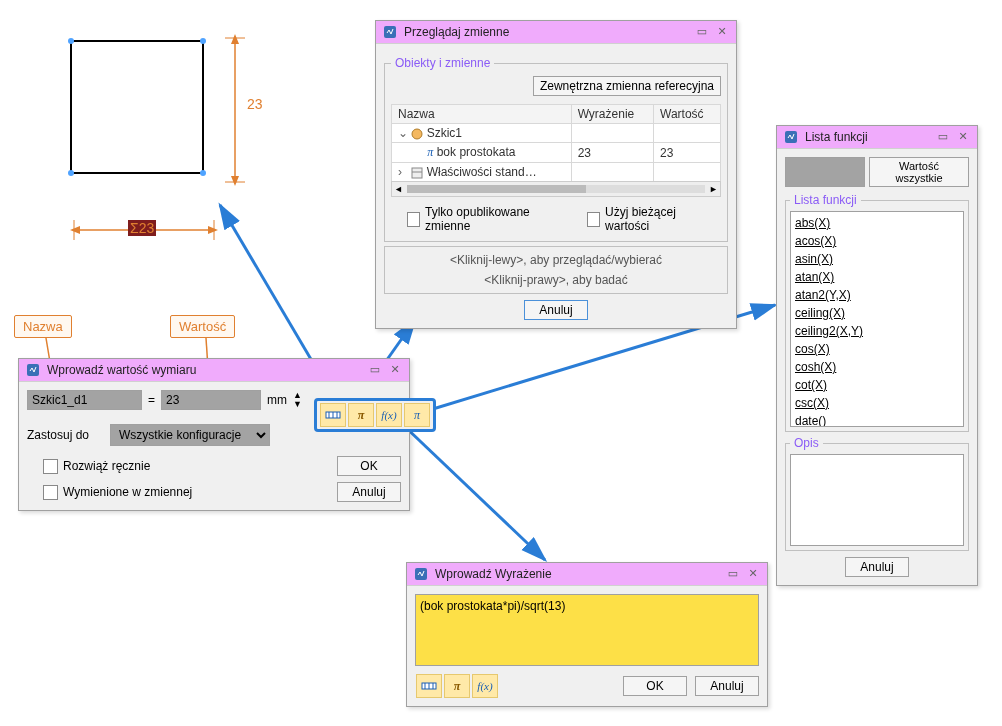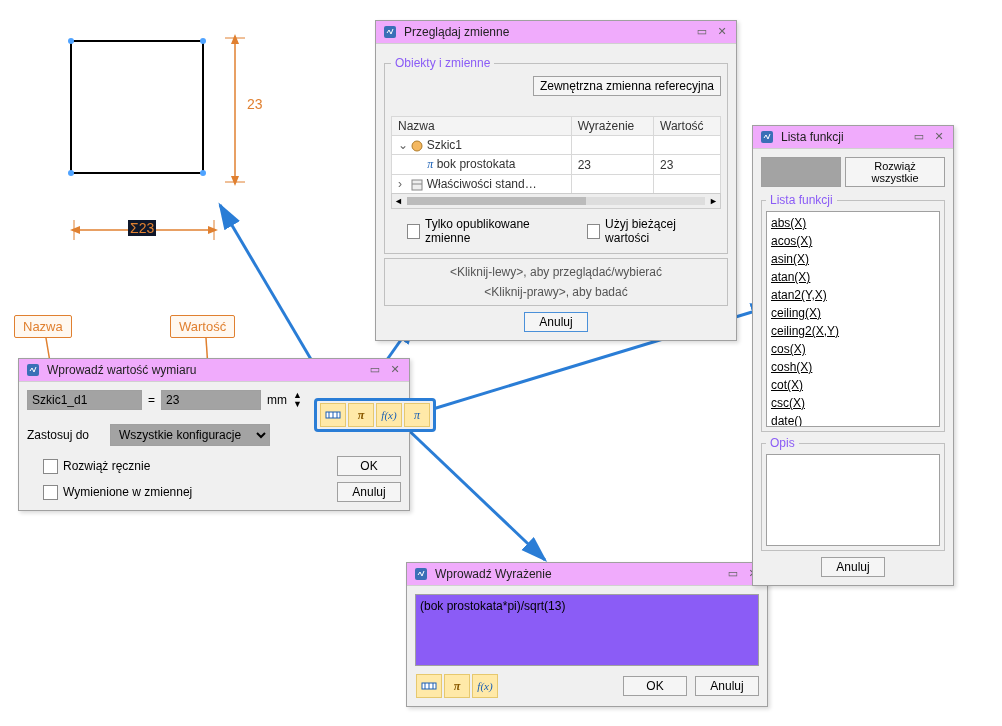--- a/index.html
+++ b/index.html
@@ -158,21 +158,21 @@
 </div>
 
 <div class="dim-horiz">
   <svg width="160" height="40">
     <line x1="8" y1="20" x2="148" y2="20" stroke="#e08030" stroke-width="1.5"></line>
     <polygon points="4,20 14,16 14,24" fill="#e08030"></polygon>
     <polygon points="152,20 142,16 142,24" fill="#e08030"></polygon>
     <line x1="8" y1="10" x2="8" y2="30" stroke="#e08030"></line>
     <line x1="148" y1="10" x2="148" y2="30" stroke="#e08030"></line>
   </svg>
-  <span style="position:absolute;left:62px;top:10px;background:#0f172a;padding:0 2px">Σ23</span>
+  <span style="position:absolute;left:62px;top:10px;background:#7f1d1d;padding:0 2px">Σ23</span>
 </div>
 
 <div class="annot" style="left:14px;top:315px">Nazwa</div>
 <div class="annot" style="left:170px;top:315px">Wartość</div>
 <svg class="overlay-svg">
   <defs>
     <marker id="ah" markerWidth="10" markerHeight="10" refX="8" refY="3" orient="auto">
       <path d="M0,0 L0,6 L9,3 z" fill="#2a7dd6"></path>
     </marker>
     <marker id="ah-o" markerWidth="10" markerHeight="10" refX="8" refY="3" orient="auto">
@@ -260,21 +260,21 @@
           <path d="M4 8 L6 5 L8 9 L10 4" stroke="#fff" fill="none"></path>
         </svg>
     </span>
     <span class="title-text">Przeglądaj zmienne</span>
     <span class="win-btn">▭</span>
     <span class="win-btn">✕</span>
   </div>
   <div class="dlg-body">
     <fieldset>
       <legend>Obiekty i zmienne</legend>
-      <div style="text-align:right;margin-bottom:20px">
+      <div style="text-align:right;margin-bottom:8px">
         <button class="btn" style="min-width:auto;padding:2px 6px">Zewnętrzna zmienna referecyjna</button>
       </div>
       <table class="vars-table">
         <thead>
           <tr>
             <th>Nazwa</th>
             <th>Wyrażenie</th>
             <th>Wartość</th>
           </tr>
         </thead>
@@ -335,21 +335,21 @@
       <svg width="14" height="14">
           <rect x="1" y="1" width="12" height="12" fill="#3a6fb7" rx="2"></rect>
           <path d="M4 8 L6 5 L8 9 L10 4" stroke="#fff" fill="none"></path>
         </svg>
     </span>
     <span class="title-text">Wprowadź Wyrażenie</span>
     <span class="win-btn">▭</span>
     <span class="win-btn">✕</span>
   </div>
   <div class="dlg-body">
-    <div style="background:#8b5cf6;border:1px solid #a0a0a0;height:62px;padding:4px">
+    <div style="background:#fde047;border:1px solid #a0a0a0;height:62px;padding:4px">
       <span>(bok prostokata*pi)/sqrt(13)</span>
     </div>
     <div style="display:flex;align-items:center;margin-top:8px">
       <div class="tool-btn hover" style="border:1px solid #e6c86e">
         <svg width="16" height="14">
             <rect x="1" y="4" width="14" height="6" fill="#fff" stroke="#1a5fb4"></rect>
             <line x1="4" y1="4" x2="4" y2="10" stroke="#1a5fb4"></line>
             <line x1="8" y1="4" x2="8" y2="10" stroke="#1a5fb4"></line>
             <line x1="12" y1="4" x2="12" y2="10" stroke="#1a5fb4"></line>
           </svg>
@@ -360,36 +360,36 @@
       <div class="tool-btn hover" style="border:1px solid #e6c86e">
         <span style="font-family:serif;font-style:italic;color:#1a5fb4;font-size:11px">f(x)</span>
       </div>
       <div style="flex:1"></div>
       <button class="btn">OK</button>
       <button class="btn" style="margin-left:8px">Anuluj</button>
     </div>
   </div>
 </div>
 
-<div class="dialog" style="left:752px;top:125px;width:200px">
+<div class="dialog" style="left:776px;top:125px;width:200px">
   <div class="titlebar">
     <span class="app-icon">
       <svg width="14" height="14">
           <rect x="1" y="1" width="12" height="12" fill="#3a6fb7" rx="2"></rect>
           <path d="M4 8 L6 5 L8 9 L10 4" stroke="#fff" fill="none"></path>
         </svg>
     </span>
     <span class="title-text">Lista funkcji</span>
     <span class="win-btn">▭</span>
     <span class="win-btn">✕</span>
   </div>
   <div class="dlg-body">
     <div style="display:flex;gap:4px;margin-bottom:6px">
       <input type="text" style="flex: 1 1 0%; width: 80px;">
-      <button class="btn" style="min-width:auto;padding:2px 4px;font-size:11px">Rozwiąż wszystkie</button>
+      <button class="btn" style="min-width:auto;padding:2px 4px;font-size:11px">Wartość wszystkie</button>
     </div>
     <fieldset style="padding:4px">
       <legend>Lista funkcji</legend>
       <div class="listbox" style="height:210px" id="func-listbox">
           <div>abs(X)</div>
           <div>acos(X)</div>
           <div>asin(X)</div>
           <div>atan(X)</div>
           <div>atan2(Y,X)</div>
           <div>ceiling(X)</div>

